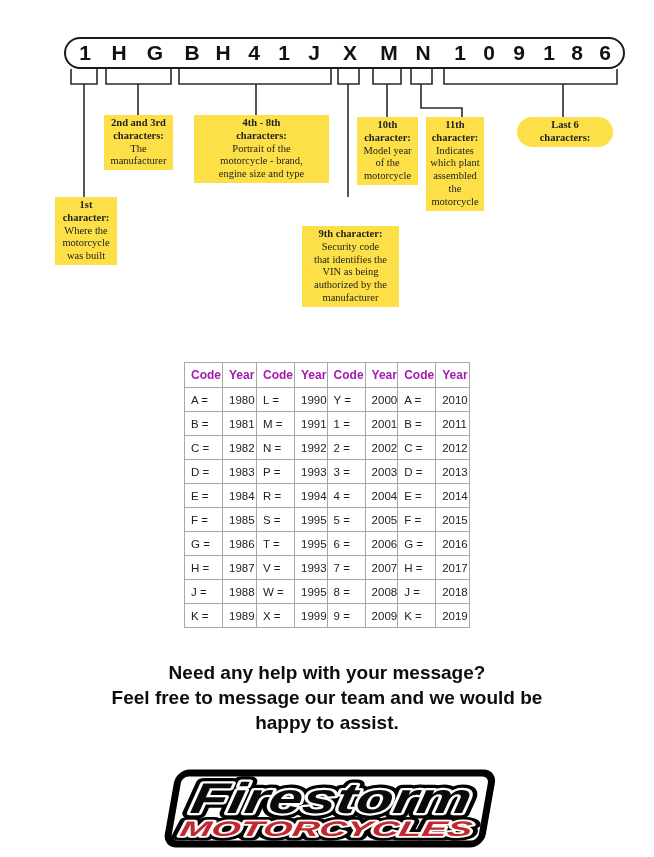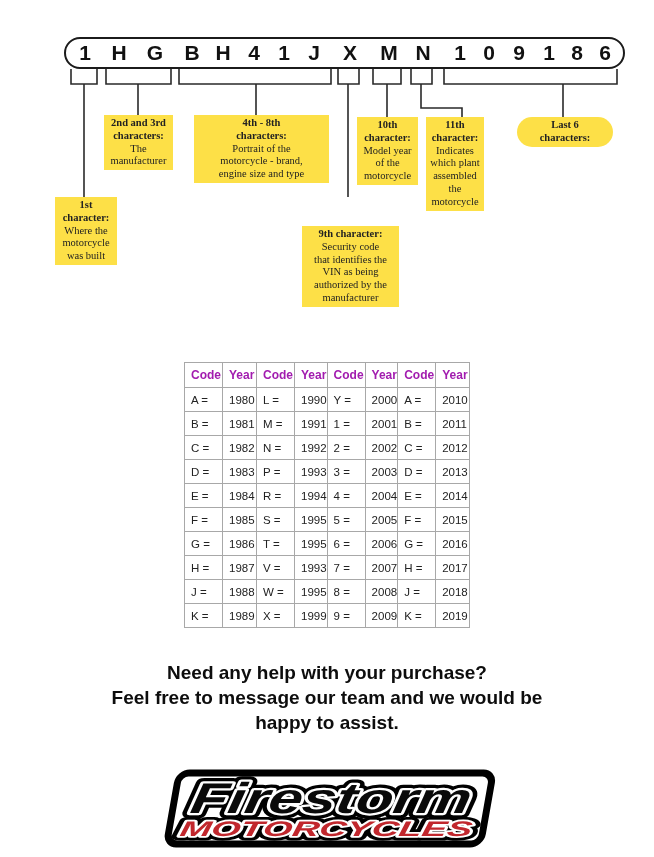--- a/index.html
+++ b/index.html
@@ -286,21 +286,21 @@
           <td>1999</td>
           <td>9 =</td>
           <td>2009</td>
           <td>K =</td>
           <td>2019</td>
         </tr>
       </tbody>
   </table>
 
   <div class="help-message">
-    <div>Need any help with your purchase?</div>
+    <div>Need any help with your message?</div>
     <div>Feel free to message our team and we would be</div>
     <div>happy to assist.</div>
   </div>
 
   <div class="logo-wrap">
     <svg width="364" height="80" viewBox="0 0 364 80" xmlns="http://www.w3.org/2000/svg">
       <g transform="translate(12,0) skewX(-10)">
         <rect x="20" y="5" width="314" height="71" rx="10" fill="#ffffff" stroke="#000000" stroke-width="7"></rect>
         <text class="logo-text" x="177" y="45" font-size="43" text-anchor="middle" textLength="280" lengthAdjust="spacingAndGlyphs" fill="none" stroke="#000000" stroke-width="11" stroke-linejoin="round">Firestorm</text>
         <text class="logo-text" x="177" y="45" font-size="43" text-anchor="middle" textLength="280" lengthAdjust="spacingAndGlyphs" fill="#0a0a0a" stroke="#ffffff" stroke-width="4.5" stroke-linejoin="round" paint-order="stroke fill">Firestorm</text>

